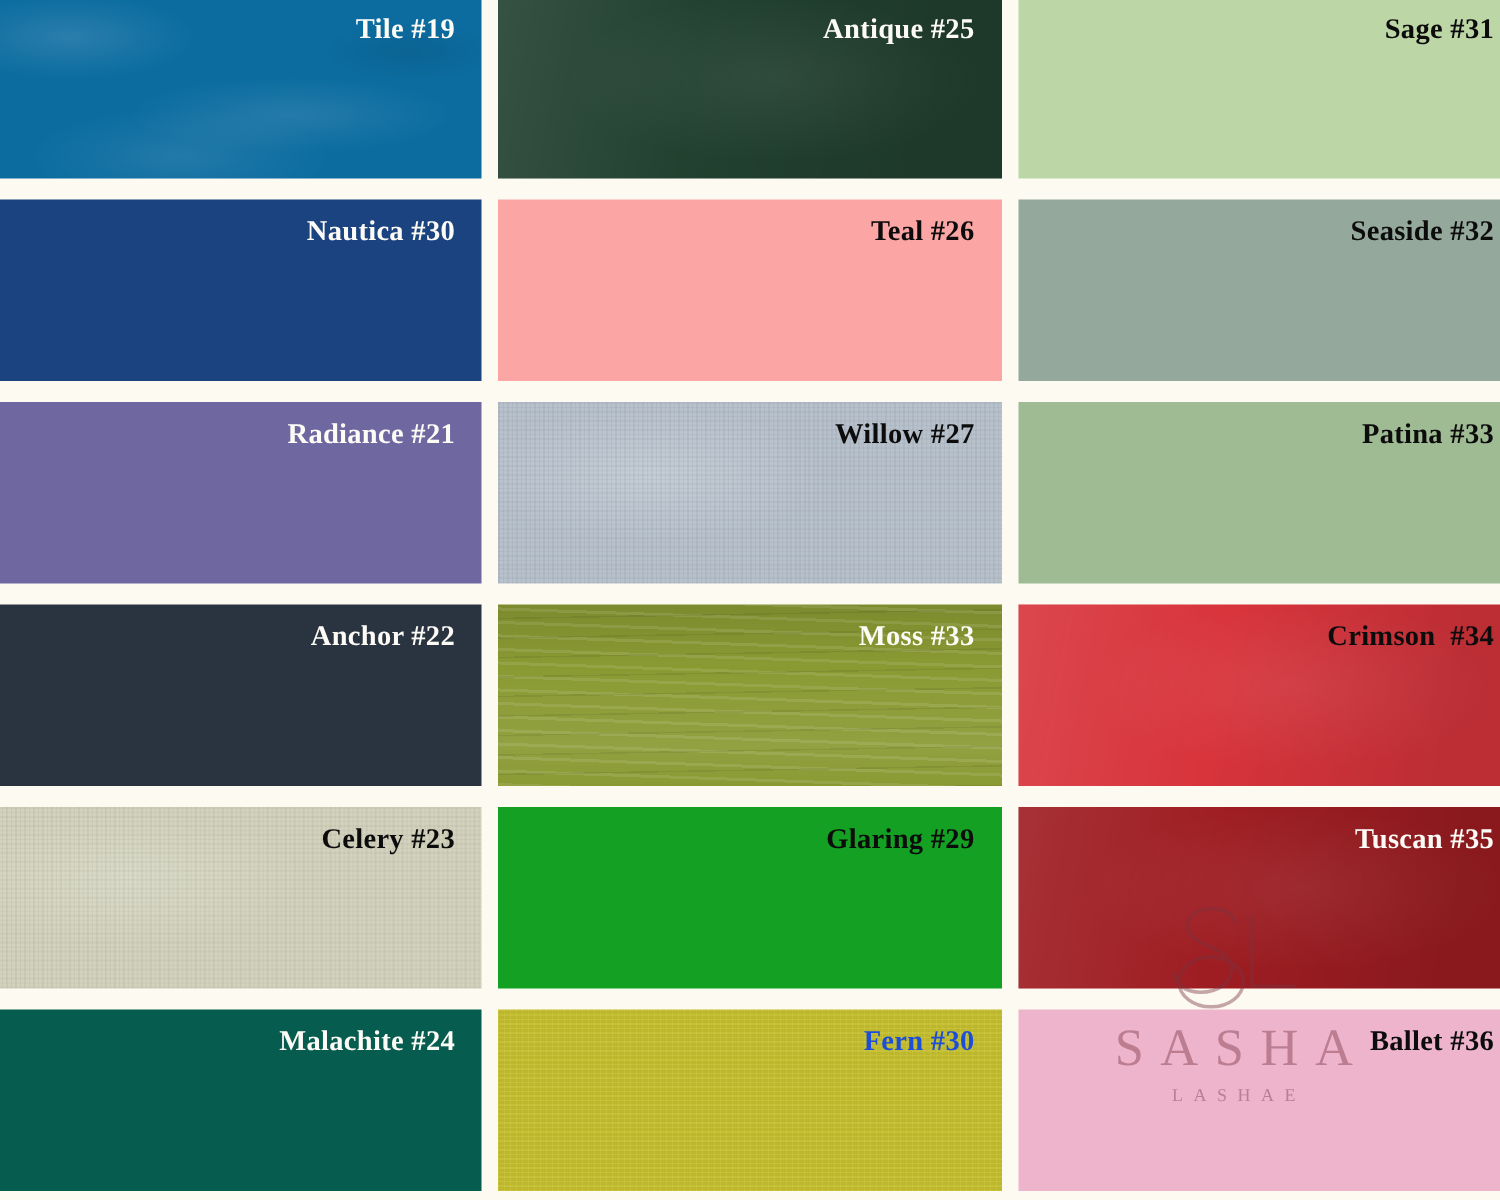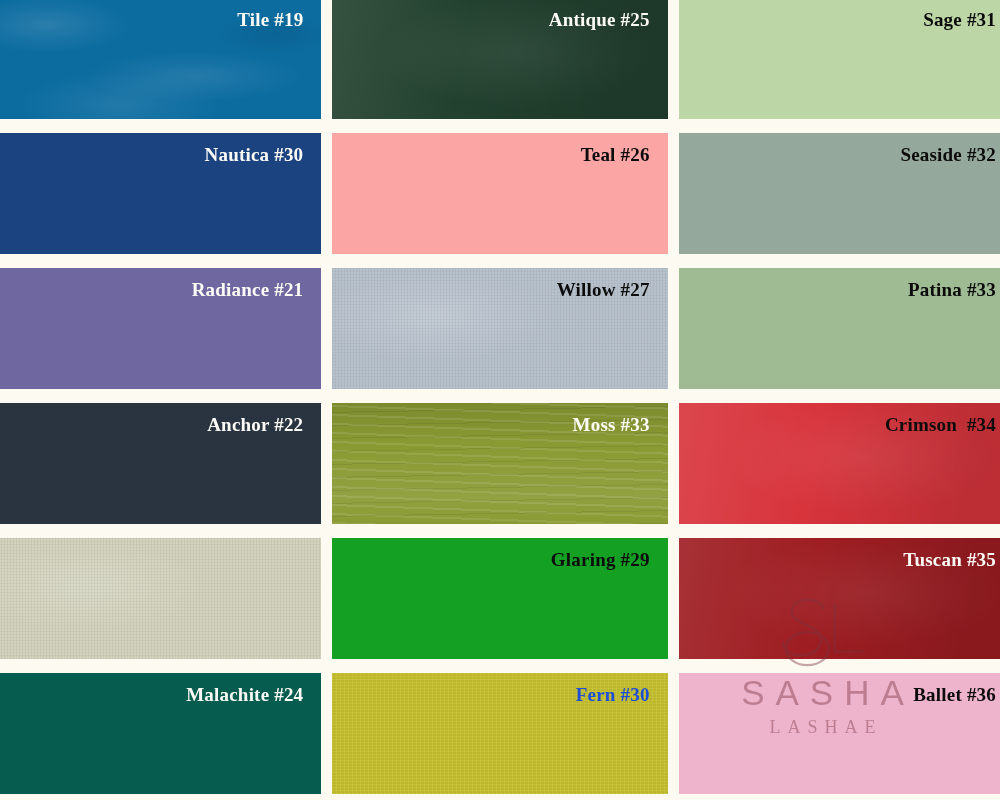--- a/index.html
+++ b/index.html
@@ -90,31 +90,31 @@
     color:#7a3340;
     opacity:.42;
   }
   #watermark .mono{
     display:block;
     height:78px;
     margin-bottom:2px;
   }
   #watermark .wm-name{
     display:block;
-    font-family:Liberation Sans, sans-serif;
+    font-family:Liberation Serif, serif;
     font-size:35px;
     letter-spacing:11px;
     line-height:1;
     margin-left:10px;
     color:#7a3340;
   }
   #watermark .wm-sub{
     display:block;
     font-family:"Liberation Serif","DejaVu Serif",serif;
-    font-size:18px;
+    font-size:12px;
     letter-spacing:7px;
     margin-top:7px;
     margin-left:6px;
     color:#7a3340;
   }
 </style>
 </head>
 <body style="background: rgb(253, 250, 242);">
 
 <div id="swatch-grid">
@@ -161,20 +161,21 @@
     <div class="swatch" style="background: rgb(138, 154, 51);">
       <div class="tex tex-streak"></div>
       <div class="swatch-label light-text" style="color: rgb(253, 251, 246);">Moss #33</div>
     </div>
     <div class="swatch" style="background: rgb(216, 52, 60);">
       <div class="tex tex-velvet"></div>
       <div class="swatch-label dark-text" style="color: rgb(12, 12, 12);">Crimson  #34</div>
     </div>
     <div class="swatch" style="background: rgb(210, 210, 189);">
       <div class="tex tex-linen"></div>
+      <div class="swatch-label dark-text" style="color: rgb(12, 12, 12);">Celery #23</div>
     </div>
     <div class="swatch" style="background: rgb(20, 160, 35);">
       <div class="tex tex-flat"></div>
       <div class="swatch-label dark-text" style="color: rgb(12, 12, 12);">Glaring #29</div>
     </div>
     <div class="swatch" style="background: rgb(158, 29, 34);">
       <div class="tex tex-velvet"></div>
       <div class="swatch-label light-text" style="color: rgb(253, 251, 246);">Tuscan #35</div>
     </div>
     <div class="swatch" style="background: rgb(6, 92, 78);">

